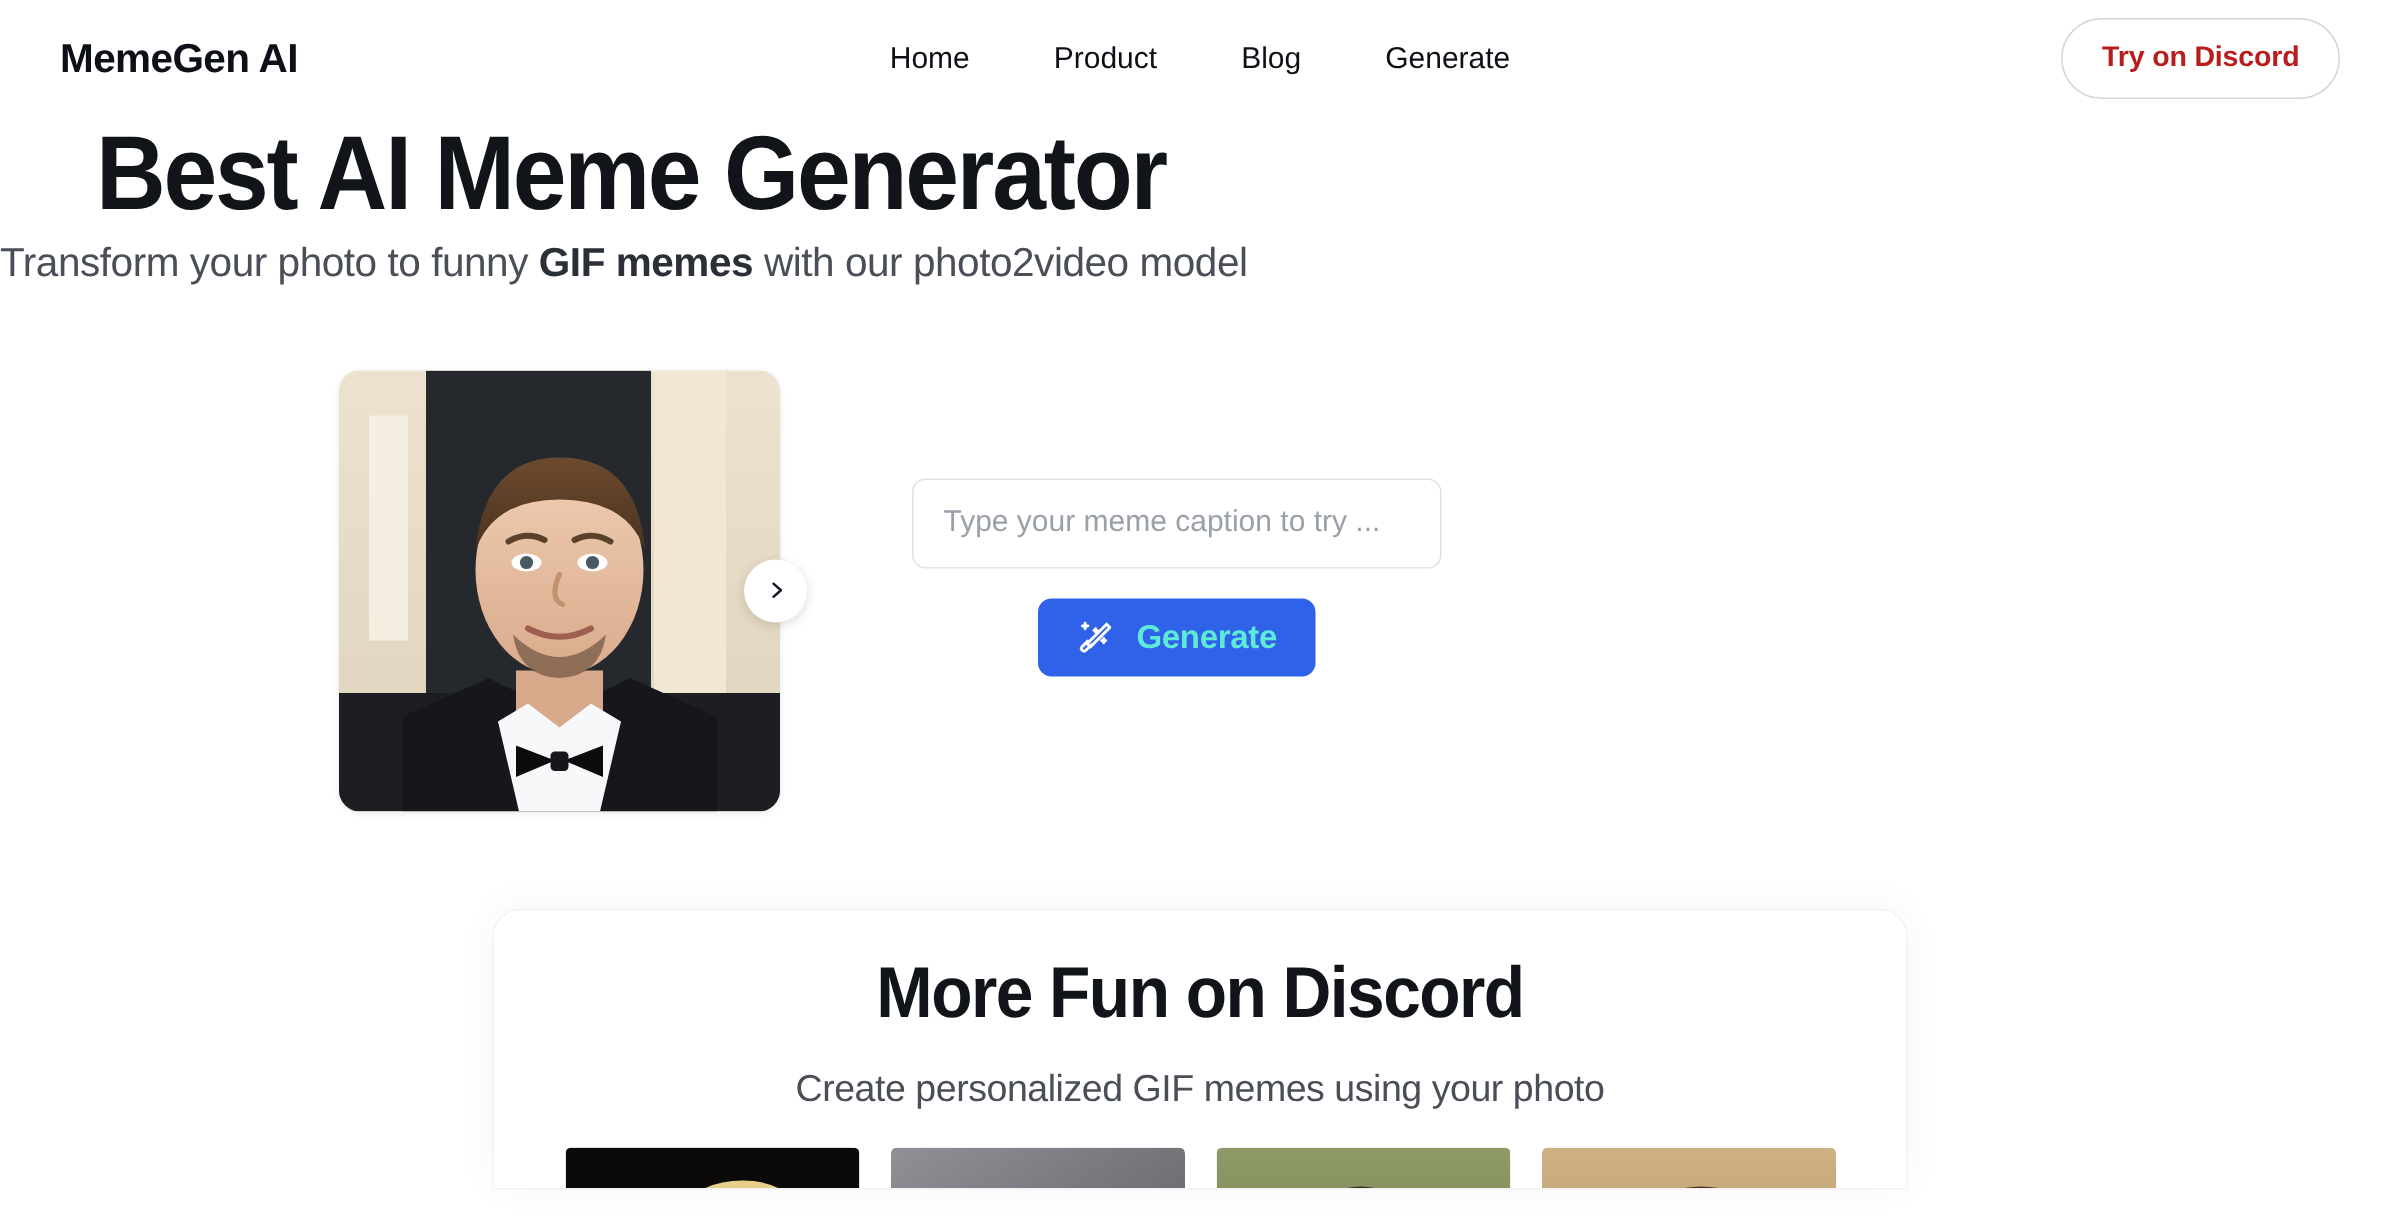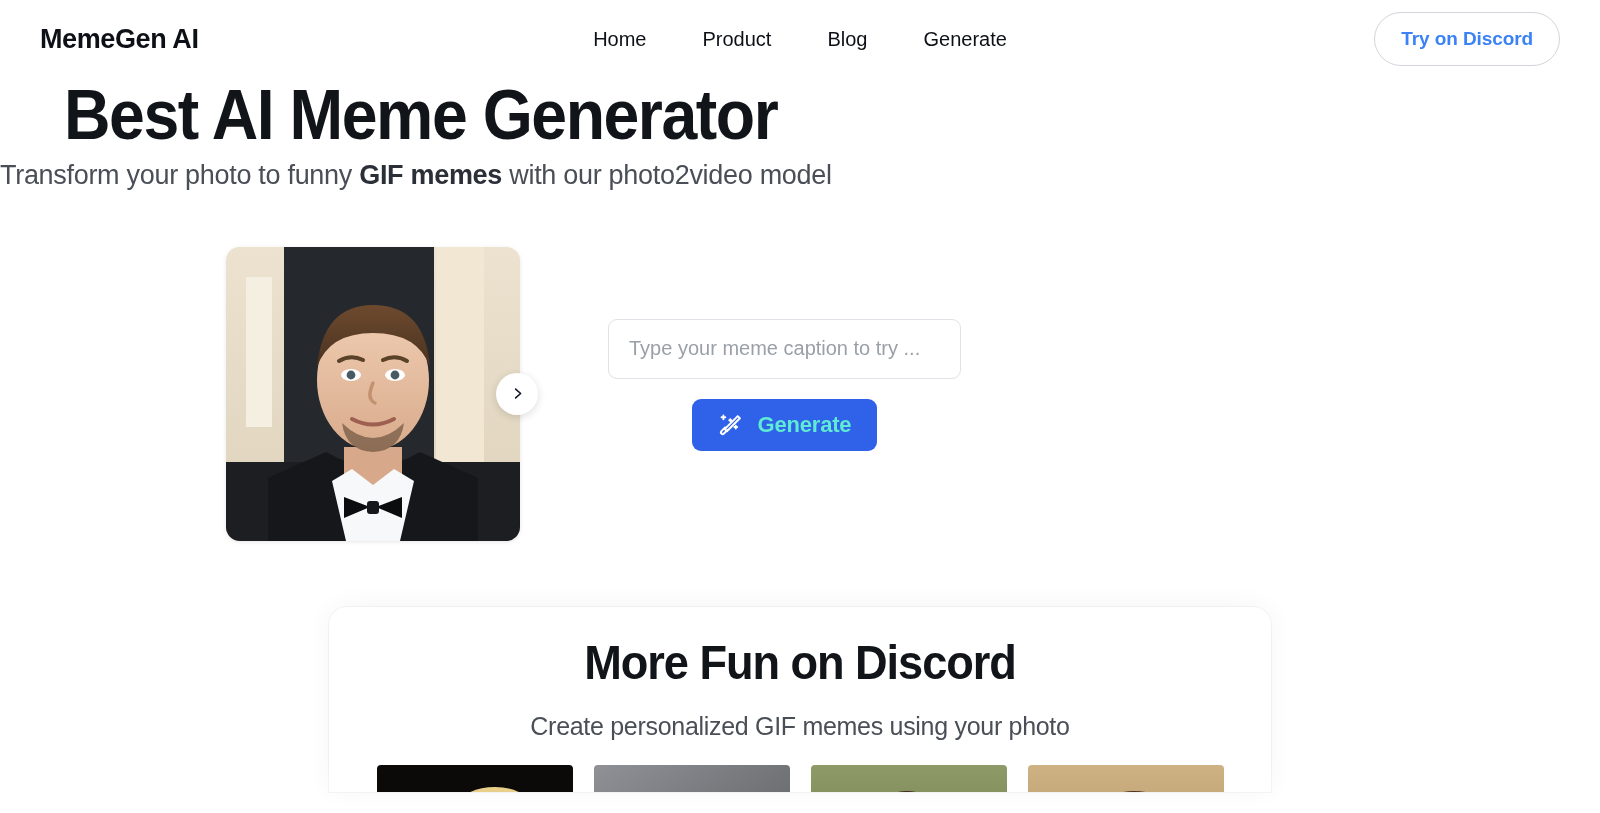--- a/index.html
+++ b/index.html
@@ -53,21 +53,21 @@
     display: inline-flex;
     align-items: center;
     justify-content: center;
     height: 54px;
     padding: 0 26px;
     border: 1px solid #d2d5da;
     border-radius: 999px;
     background: #ffffff;
     font-size: 19px;
     font-weight: 600;
-    color: #3b82f6;
+    color: #b91c1c;
     letter-spacing: -0.1px;
     white-space: nowrap;
     cursor: pointer;
   }
   .hero-title {
     font-family: "Liberation Sans Narrow", "Liberation Sans", sans-serif;
     font-size: 70px;
     line-height: 1.08;
     font-weight: 700;
     letter-spacing: -1.6px;

